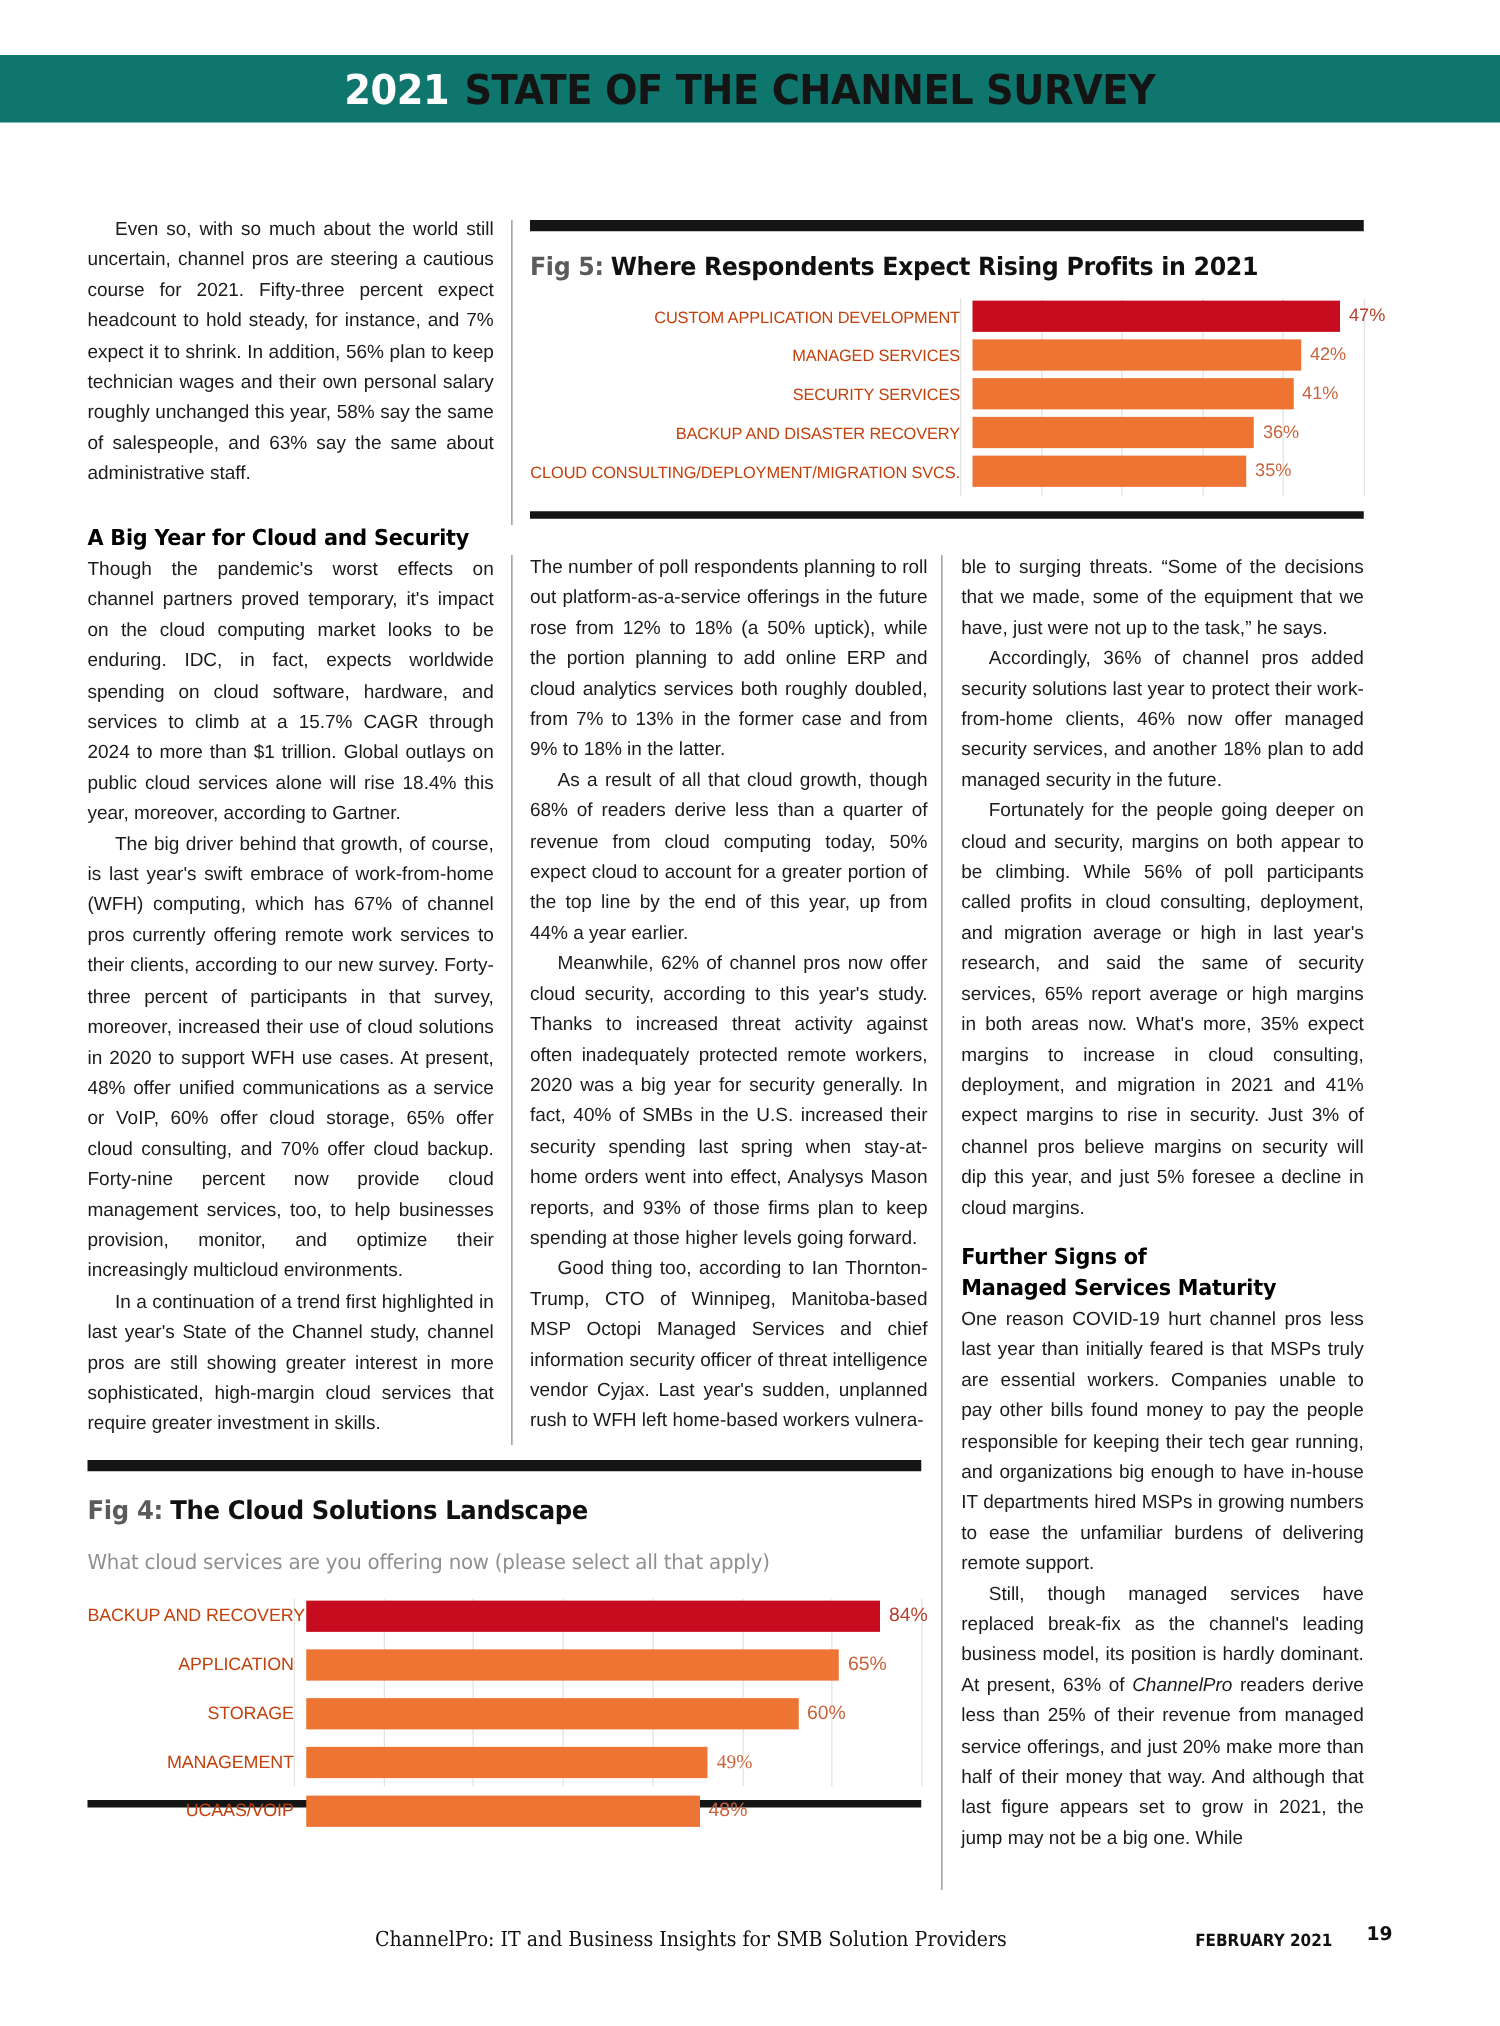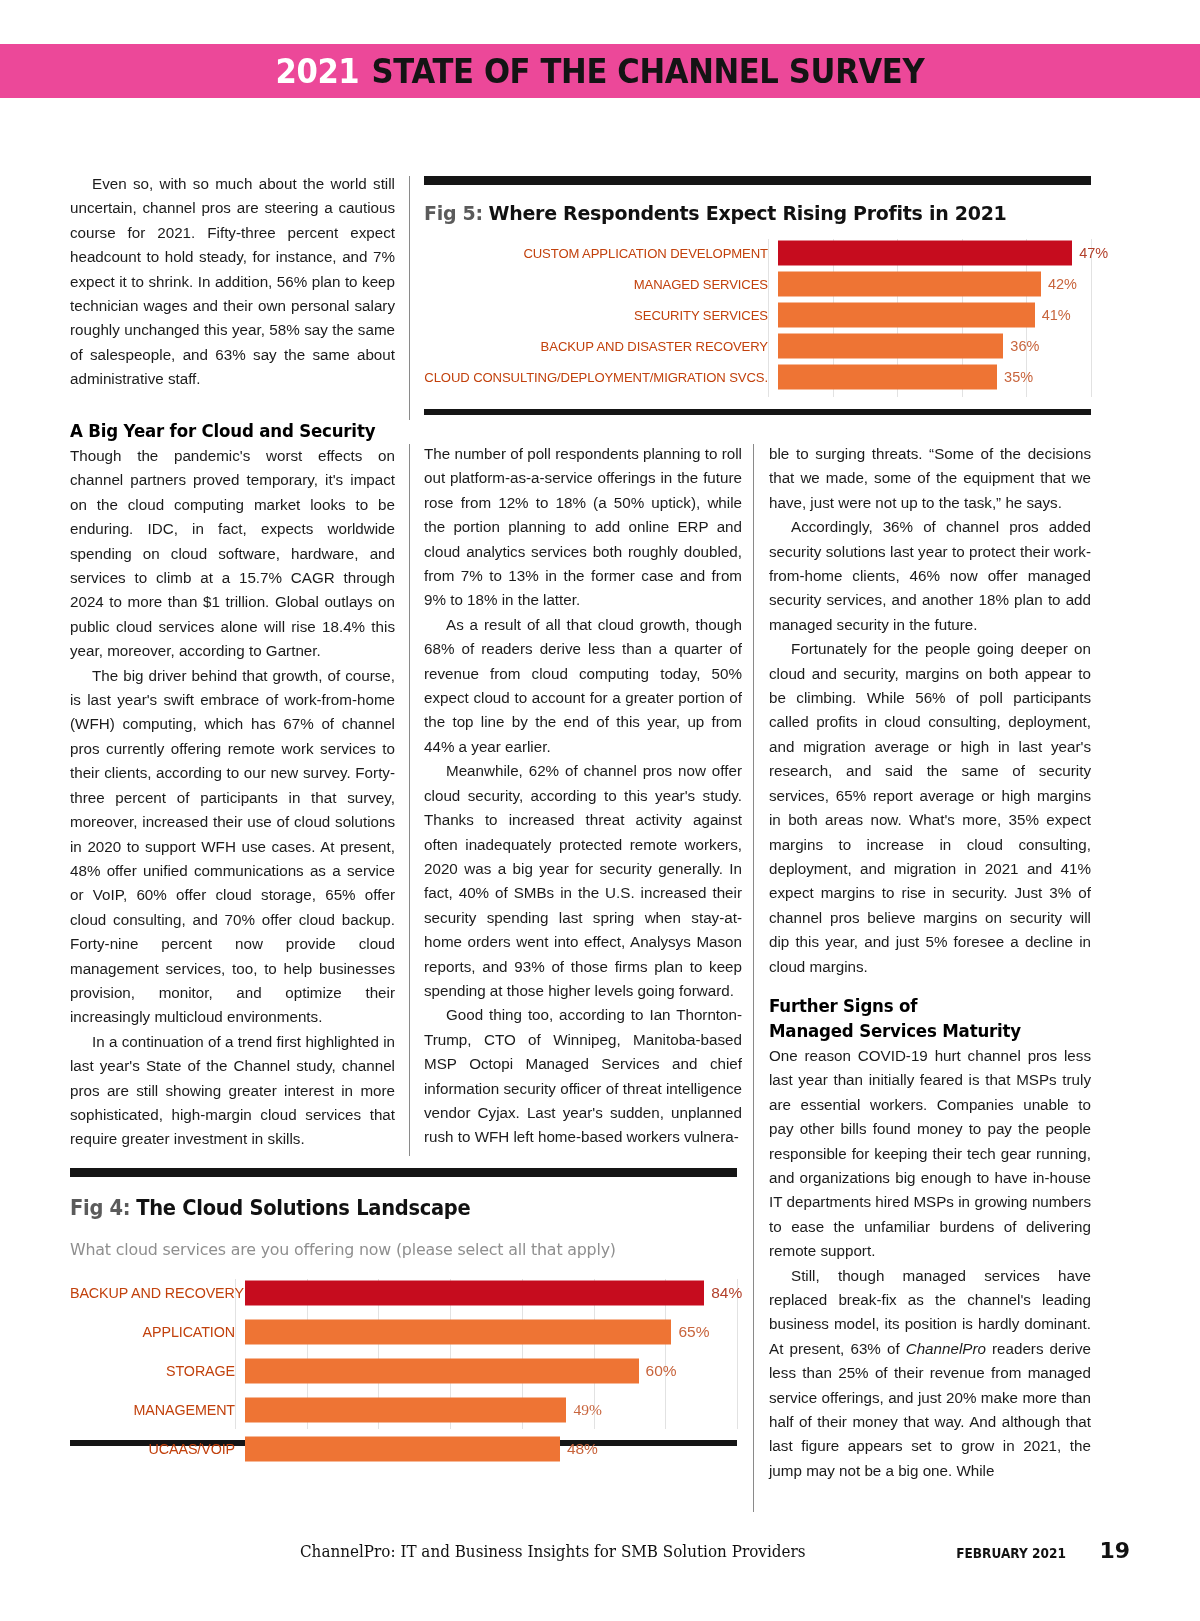--- a/index.html
+++ b/index.html
@@ -15,21 +15,21 @@
     overflow: hidden;
   }
 
   
   .header-banner {
     position: absolute;
     left: 0;
     top: 44px;
     width: 1200px;
     height: 54px;
-    background: #ec4899;
+    background: #0f766e;
     display: flex;
     align-items: center;
     justify-content: center;
   }
   .header-title {
     font-family: "DejaVu Sans", sans-serif;
     font-weight: bold;
     font-size: 33px;
     letter-spacing: -0.4px;
     color: #141414;
@@ -205,25 +205,25 @@
     font-family: "DejaVu Sans", sans-serif;
     font-weight: bold;
     font-size: 13.5px;
     color: #111;
     white-space: nowrap;
     transform: scaleX(0.9);
     transform-origin: right center;
   }
   .footer-page {
     position: absolute;
-    right: 0px;
+    right: 16px;
     top: -2px;
     font-family: "DejaVu Sans", sans-serif;
     font-weight: bold;
-    font-size: 22px;
+    font-size: 15px;
     color: #111;
   }
 
   em { font-style: italic; }
 </style>
 </head>
 <body>
 
 <div class="header-banner">
   <div class="header-title">

